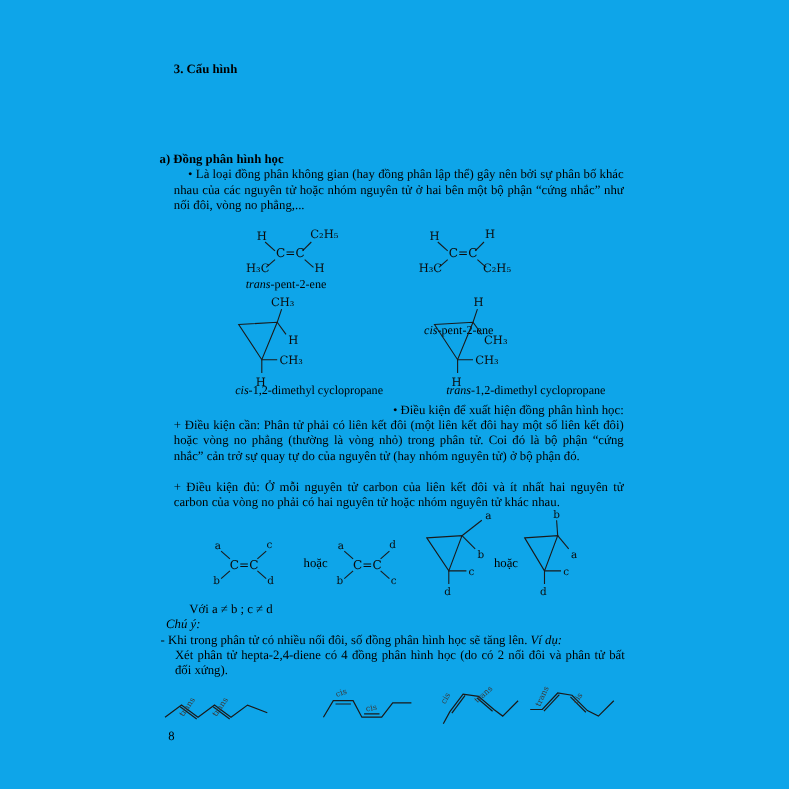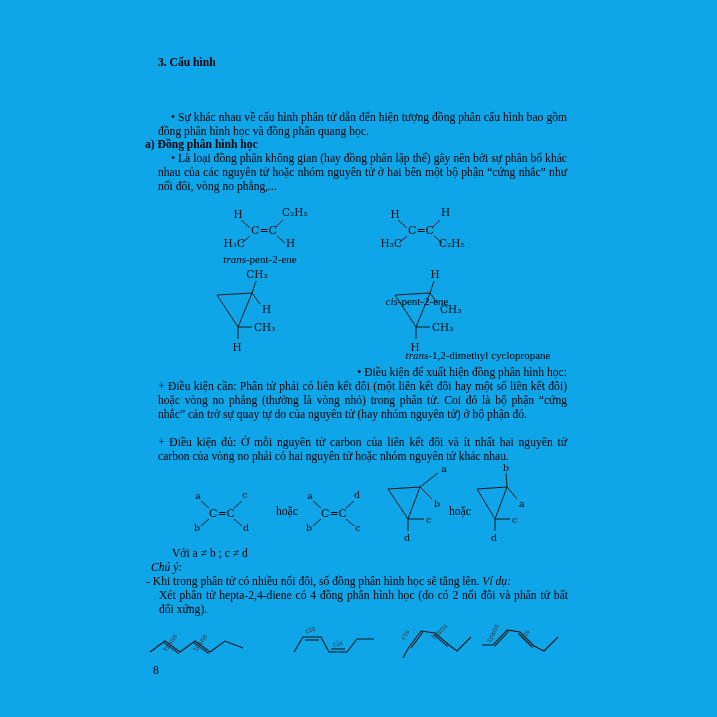--- a/index.html
+++ b/index.html
@@ -22,21 +22,20 @@
   .sk{stroke:#1a1a1a;stroke-width:1.1;fill:none;}
   .sklbl{font-size:7.3px;fill:#3a3a3a;}
   .pageno{position:absolute;font-size:11.5px;}
 </style>
 </head>
 <body>
 
 <div class="page">
 
   <div class="txt bold nw" style="left:158px;top:56px;">3. Cấu hình</div>
-  <div class="txt just ind" style="left:158px;top:111px;width:409px;">• Sự khác nhau về cấu hình phân tử dẫn đến hiện tượng đồng phân cấu hình bao gồm đồng phân hình học và đồng phân quang học.</div>
   <div class="txt bi nw" style="left:145px;top:138px;">a) Đồng phân hình học</div>
   <div class="txt just ind" style="left:158px;top:152px;width:409px;">• Là loại đồng phân không gian (hay đồng phân lập thể) gây nên bởi sự phân bố khác nhau của các nguyên tử hoặc nhóm nguyên tử ở hai bên một bộ phận “cứng nhắc” như nối đôi, vòng no phẳng,...</div>
 
   <svg class="fig" style="left:212px;top:201px;" width="96" height="52" viewBox="0 0 96 52">
     <g>
       <line class="bond" x1="29" y1="19" x2="38" y2="27"></line>
       <line class="bond" x1="63" y1="27" x2="71" y2="19"></line>
       <line class="bond" x1="38" y1="35" x2="30" y2="42"></line>
       <line class="bond" x1="65" y1="35" x2="73" y2="42"></line>
     </g>
@@ -81,20 +80,21 @@
       <line class="bond" x1="50" y1="26" x2="54" y2="14"></line>
       <line class="bond" x1="50" y1="26" x2="58" y2="37"></line>
       <line class="bond" x1="36" y1="60" x2="50" y2="60"></line>
       <line class="bond" x1="36" y1="60" x2="36" y2="72"></line>
     </g>
     <text class="atom" x="55" y="11" text-anchor="middle">H</text>
     <text class="atom" x="60" y="46" text-anchor="start">CH₃</text>
     <text class="atom" x="52" y="64" text-anchor="start">CH₃</text>
     <text class="atom" x="35" y="84" text-anchor="middle">H</text>
   </svg>
+  <div class="cap" style="left:181px;top:349px;width:200px;"><span class="it">cis</span><span>-1,2-dimethyl cyclopropane</span></div>
   <div class="cap" style="left:378px;top:349px;width:200px;"><span class="it">trans</span><span>-1,2-dimethyl cyclopropane</span></div>
 
   <div class="txt nw ind" style="left:158px;top:366px;width:409px;text-align:right;">• Điều kiện để xuất hiện đồng phân hình học:</div>
   <div class="txt just" style="left:158px;top:380px;width:409px;">+ Điều kiện cần: Phân tử phải có liên kết đôi (một liên kết đôi hay một số liên kết đôi) hoặc vòng no phẳng (thường là vòng nhỏ) trong phân tử. Coi đó là bộ phận “cứng nhắc” cản trở sự quay tự do của nguyên tử (hay nhóm nguyên tử) ở bộ phận đó.</div>
   <div class="txt just" style="left:158px;top:436px;width:409px;">+ Điều kiện đủ: Ở mỗi nguyên tử carbon của liên kết đôi và ít nhất hai nguyên tử carbon của vòng no phải có hai nguyên tử hoặc nhóm nguyên tử khác nhau.</div>
 
   <svg class="fig" style="left:188px;top:486px;" width="66" height="46" viewBox="0 0 66 46">
     <g>
       <line class="bond" x1="13" y1="15" x2="21" y2="22"></line>
       <line class="bond" x1="46" y1="22" x2="54" y2="15"></line>

